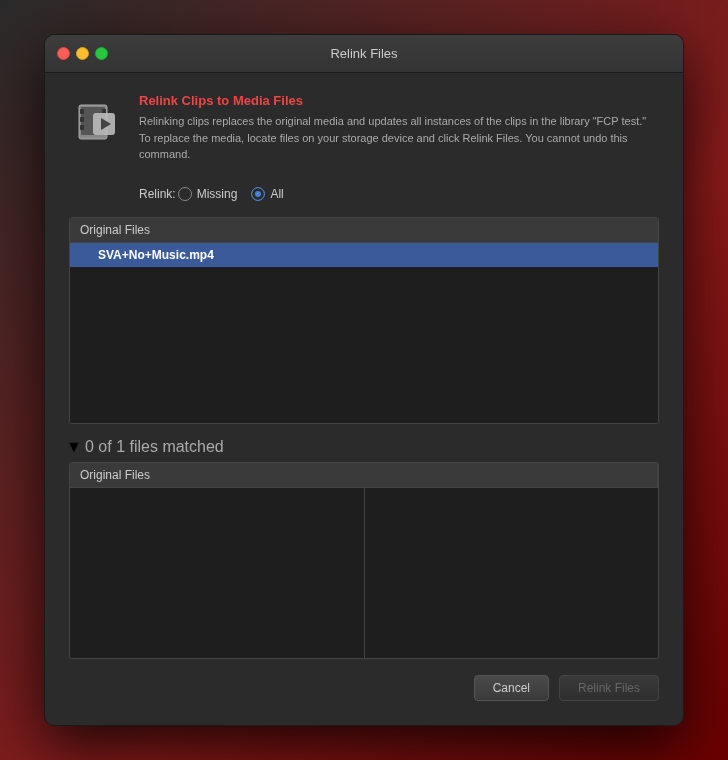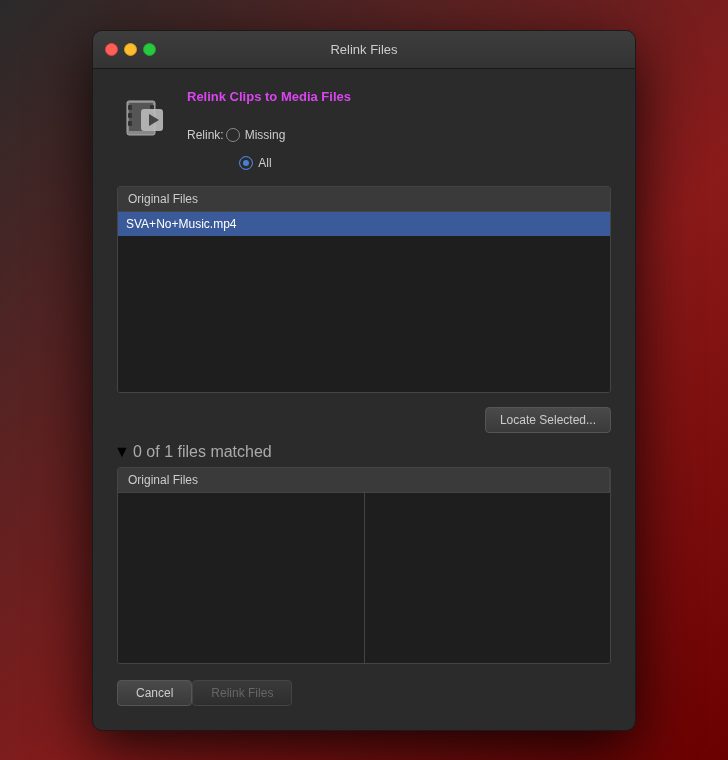--- a/index.html
+++ b/index.html
@@ -8,21 +8,21 @@
       width: 728px;
       height: 760px;
       background: linear-gradient(135deg, #2a2a2a 0%, #8b1a1a 60%, #6b0000 100%);
       display: flex;
       align-items: center;
       justify-content: center;
       font-family: -apple-system, BlinkMacSystemFont, 'Helvetica Neue', Arial, sans-serif;
     }
 
     .window {
-      width: 544px;
+      width: 640px;
       background: #2b2b2b;
       border-radius: 10px;
       box-shadow: 0 20px 60px rgba(0,0,0,0.8);
       overflow: hidden;
       border: 1px solid #1a1a1a;
     }
 
     .titlebar {
       background: linear-gradient(to bottom, #3d3d3d, #333333);
       height: 38px;
@@ -77,21 +77,21 @@
       align-items: center;
       justify-content: center;
     }
 
     .film-icon svg {
       width: 52px;
       height: 52px;
     }
 
     .header-text h2 {
-      color: #d946ef;
+      color: #ef4444;
       font-size: 13px;
       font-weight: 700;
       margin-bottom: 5px;
     }
 
     .header-text p {
       color: #aaaaaa;
       font-size: 11px;
       line-height: 1.5;
     }
@@ -106,21 +106,20 @@
     .relink-row label {
       color: #cccccc;
       font-size: 12px;
       font-weight: 500;
     }
 
     .radio-group {
       display: flex;
       align-items: center;
       gap: 14px;
-      flex-direction: column;
     }
 
     .radio-option {
       display: flex;
       align-items: center;
       gap: 5px;
       cursor: pointer;
     }
 
     .radio-option input[type="radio"] {
@@ -160,24 +159,25 @@
       font-weight: 500;
       border-bottom: 1px solid #444;
     }
 
     .files-table-body {
       background: #1e1e1e;
       min-height: 180px;
     }
 
     .file-row {
-      padding: 5px 8px;
-      font-size: 12px;
-      color: #cccccc;
-      cursor: pointer;
+      padding: 5px 28px;
+      font-size: 12px;
+      color: #cccccc;
+      cursor: pointer;
+      font-weight: bold;
     }
 
     .file-row.selected {
       background: #3a5a9a;
       color: #ffffff;
     }
 
     .locate-btn-row {
       display: flex;
       justify-content: flex-end;
@@ -249,20 +249,22 @@
       flex: 1;
       min-height: 170px;
     }
 
     .matched-col-body:first-child {
       border-right: 1px solid #444;
     }
 
     .bottom-buttons {
       display: flex;
+      justify-content: flex-end;
+      gap: 10px;
       padding-bottom: 4px;
     }
 
     .cancel-button {
       background: linear-gradient(to bottom, #4a4a4a, #3a3a3a);
       border: 1px solid #555;
       border-radius: 4px;
       color: #cccccc;
       font-size: 12px;
       padding: 5px 18px;
@@ -311,20 +313,21 @@
           <rect x="31" y="30" width="4" height="5" rx="1" fill="#333"></rect>
 
           <g transform="translate(22, 18)">
             <rect x="0" y="0" width="22" height="22" rx="3" fill="#bbbbbb" opacity="0.9"></rect>
             <polygon points="8,5 8,17 18,11" fill="#444"></polygon>
           </g>
         </svg>
       </div>
       <div class="header-text">
         <h2>Relink Clips to Media Files</h2>
+        <p>Relinking clips replaces the original media and updates all instances of the clips in the library "FCP test." To replace the media, locate files on your storage device and click Relink Files. You cannot undo this command.</p>
         <div class="relink-row">
           <label>Relink:</label>
           <div class="radio-group">
             <label class="radio-option">
               <input type="radio" name="relink" value="missing" style="">
               <span>Missing</span>
             </label>
             <label class="radio-option">
               <input type="radio" name="relink" value="all" checked="" style="">
               <span>All</span>
@@ -334,23 +337,20 @@
       </div>
     </div>
 
     <div class="files-table-container">
       <div class="files-table-header">Original Files</div>
       <div class="files-table-body">
         <div class="file-row selected">SVA+No+Music.mp4</div>
       </div>
     </div>
 
-    <div class="locate-btn-row">
-      <button class="locate-button">Locate Selected...</button>
-    </div>
 
     <div class="matched-section-header">
       <span class="triangle-icon">▼</span>
       <span class="matched-label">0 of 1 files matched</span>
     </div>
 
     <div class="matched-table-container">
       <div class="matched-table-header">
         <div class="matched-col-header">Original Files</div>
       </div>

